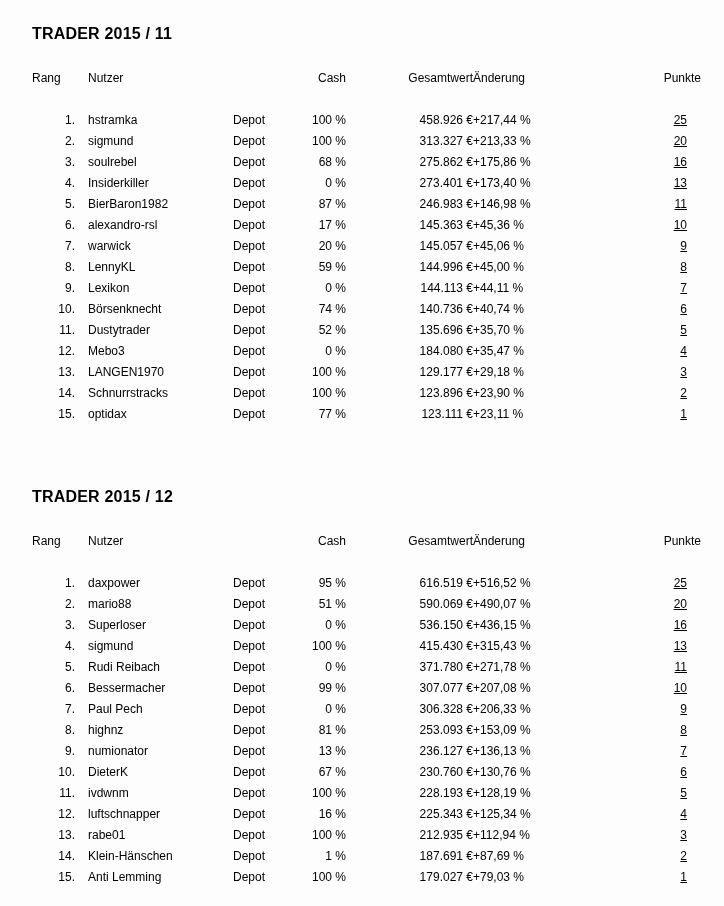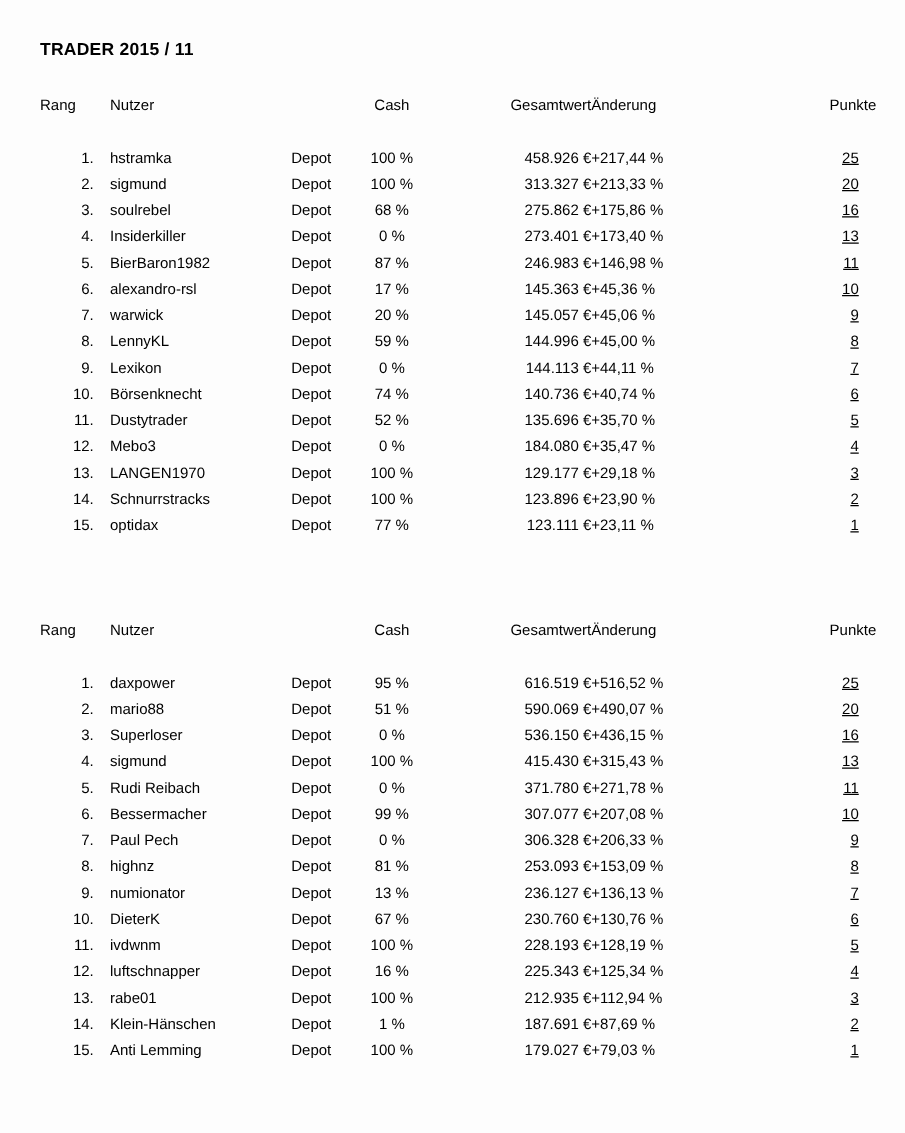--- a/index.html
+++ b/index.html
@@ -11,24 +11,24 @@
   body {
     width: 724px;
     height: 906px;
     box-sizing: border-box;
     padding: 25px 0 18px 32px;
     overflow: hidden;
   }
   .board { width: 660px; }
   .board + .board { margin-top: 63px; }
   .title {
-    font-size: 14px;
+    font-size: 16px;
     font-weight: bold;
     line-height: 17px;
-    margin: 6px 0 26px 0;
+    margin: 0 0 26px 0;
     letter-spacing: 0.2px;
   }
   table.grid {
     border-collapse: collapse;
     table-layout: fixed;
     font-size: 12px;
     width: 656px;
   }
   table.grid th, table.grid td {
     padding: 0;
@@ -36,21 +36,21 @@
     height: 21px;
     font-weight: normal;
     white-space: nowrap;
     overflow: hidden;
   }
   table.grid thead th { padding-bottom: 21px; vertical-align: top; }
   .c-rank   { width: 43px;  text-align: right; }
   th.c-rank { text-align: left; }
   .c-user   { width: 145px; text-align: left; padding-left: 13px !important; }
   .c-depot  { width: 48px;  text-align: left; }
-  .c-cash   { width: 65px;  text-align: center; }
+  .c-cash   { width: 65px;  text-align: right; }
   .c-total  { width: 127px; text-align: right; }
   .c-change { width: 147px; text-align: left; margin-top: 36px; }
   .c-points { width: 81px;  text-align: right; }
   td.c-points { padding-right: 14px !important; text-decoration: underline; }
 </style>
 </head>
 <body style="background: rgb(253, 253, 253); color: rgb(0, 0, 0);">
 
 <section class="board">
   <h2 class="title">TRADER 2015 / 11</h2>
@@ -215,20 +215,21 @@
           <td class="c-cash">77 %</td>
           <td class="c-total">123.111 €</td>
           <td class="c-change">+23,11 %</td>
           <td class="c-points">1</td>
         </tr>
       </tbody>
   </table>
 </section>
 
 <section class="board">
+  <h2 class="title">TRADER 2015 / 12</h2>
   <table class="grid">
     <thead>
       <tr>
         <th class="c-rank">Rang</th>
         <th class="c-user">Nutzer</th>
         <th class="c-depot"></th>
         <th class="c-cash">Cash</th>
         <th class="c-total">Gesamtwert</th>
         <th class="c-change">Änderung</th>
         <th class="c-points">Punkte</th>

